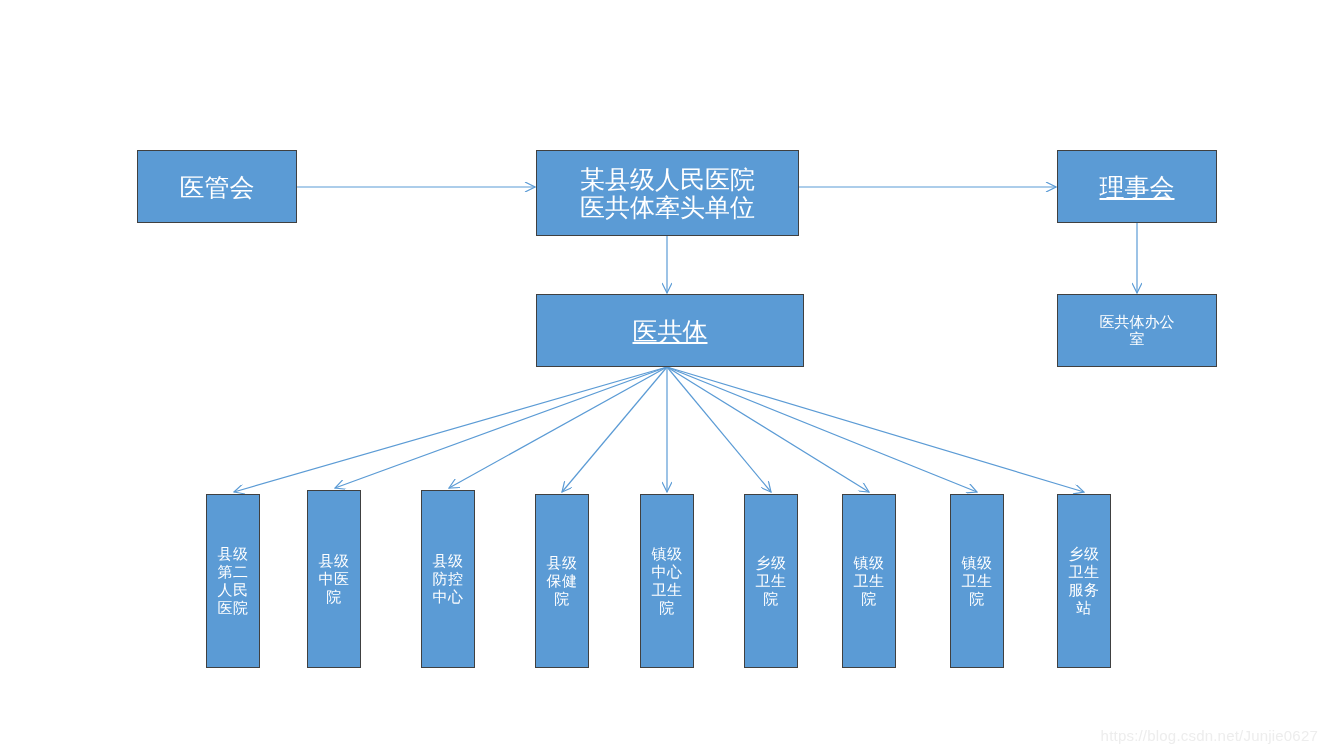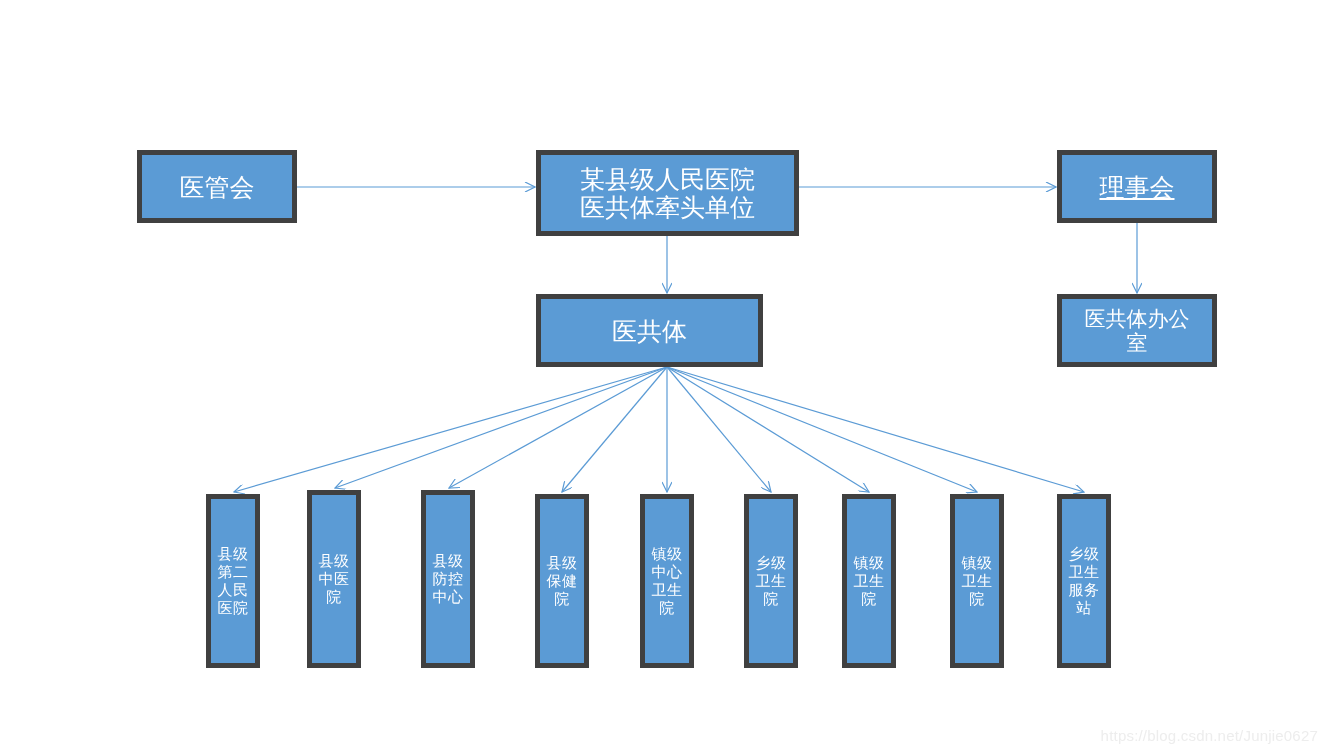--- a/index.html
+++ b/index.html
@@ -22,35 +22,35 @@
     left: 0;
     top: 0;
     width: 1336px;
     height: 752px;
     pointer-events: none;
   }
   .node {
     position: absolute;
     box-sizing: border-box;
     background: #5B9BD5;
-    border: 5px solid #404040;
+    border: 1px solid #404040;
     color: #ffffff;
     display: flex;
     align-items: center;
     justify-content: center;
     text-align: center;
     line-height: 1.12;
     white-space: pre-line;
     z-index: 2;
   }
   .node-lg {
     font-size: 25px;
   }
   .node-md {
-    font-size: 21px;
+    font-size: 15px;
   }
   .node-sm {
     font-size: 15px;
     line-height: 1.2;
     letter-spacing: 0.5px;
   }
   .node-label {
     display: block;
     white-space: pre-line;
   }
@@ -104,21 +104,21 @@
 
   <div class="node node-lg" style="left:536px; top:150px; width:263px; height:86px;">
     <span class="node-label">某县级人民医院
 医共体牽头单位</span>
   </div>
 
   <div class="node node-lg" style="left:1057px; top:150px; width:160px; height:73px;text-decoration:underline;">
     <span class="node-label">理事会</span>
   </div>
 
-  <div class="node node-lg" style="left:536px; top:294px; width:227px; height:73px;">
+  <div class="node node-lg" style="left:536px; top:294px; width:268px; height:73px;text-decoration:underline;">
     <span class="node-label">医共体</span>
   </div>
 
   <div class="node node-md" style="left:1057px; top:294px; width:160px; height:73px;">
     <span class="node-label">医共体办公
 室</span>
   </div>
 
   <div class="node node-sm" style="left:206px; top:494px; width:54px; height:174px;">
     <span class="node-label">县级

